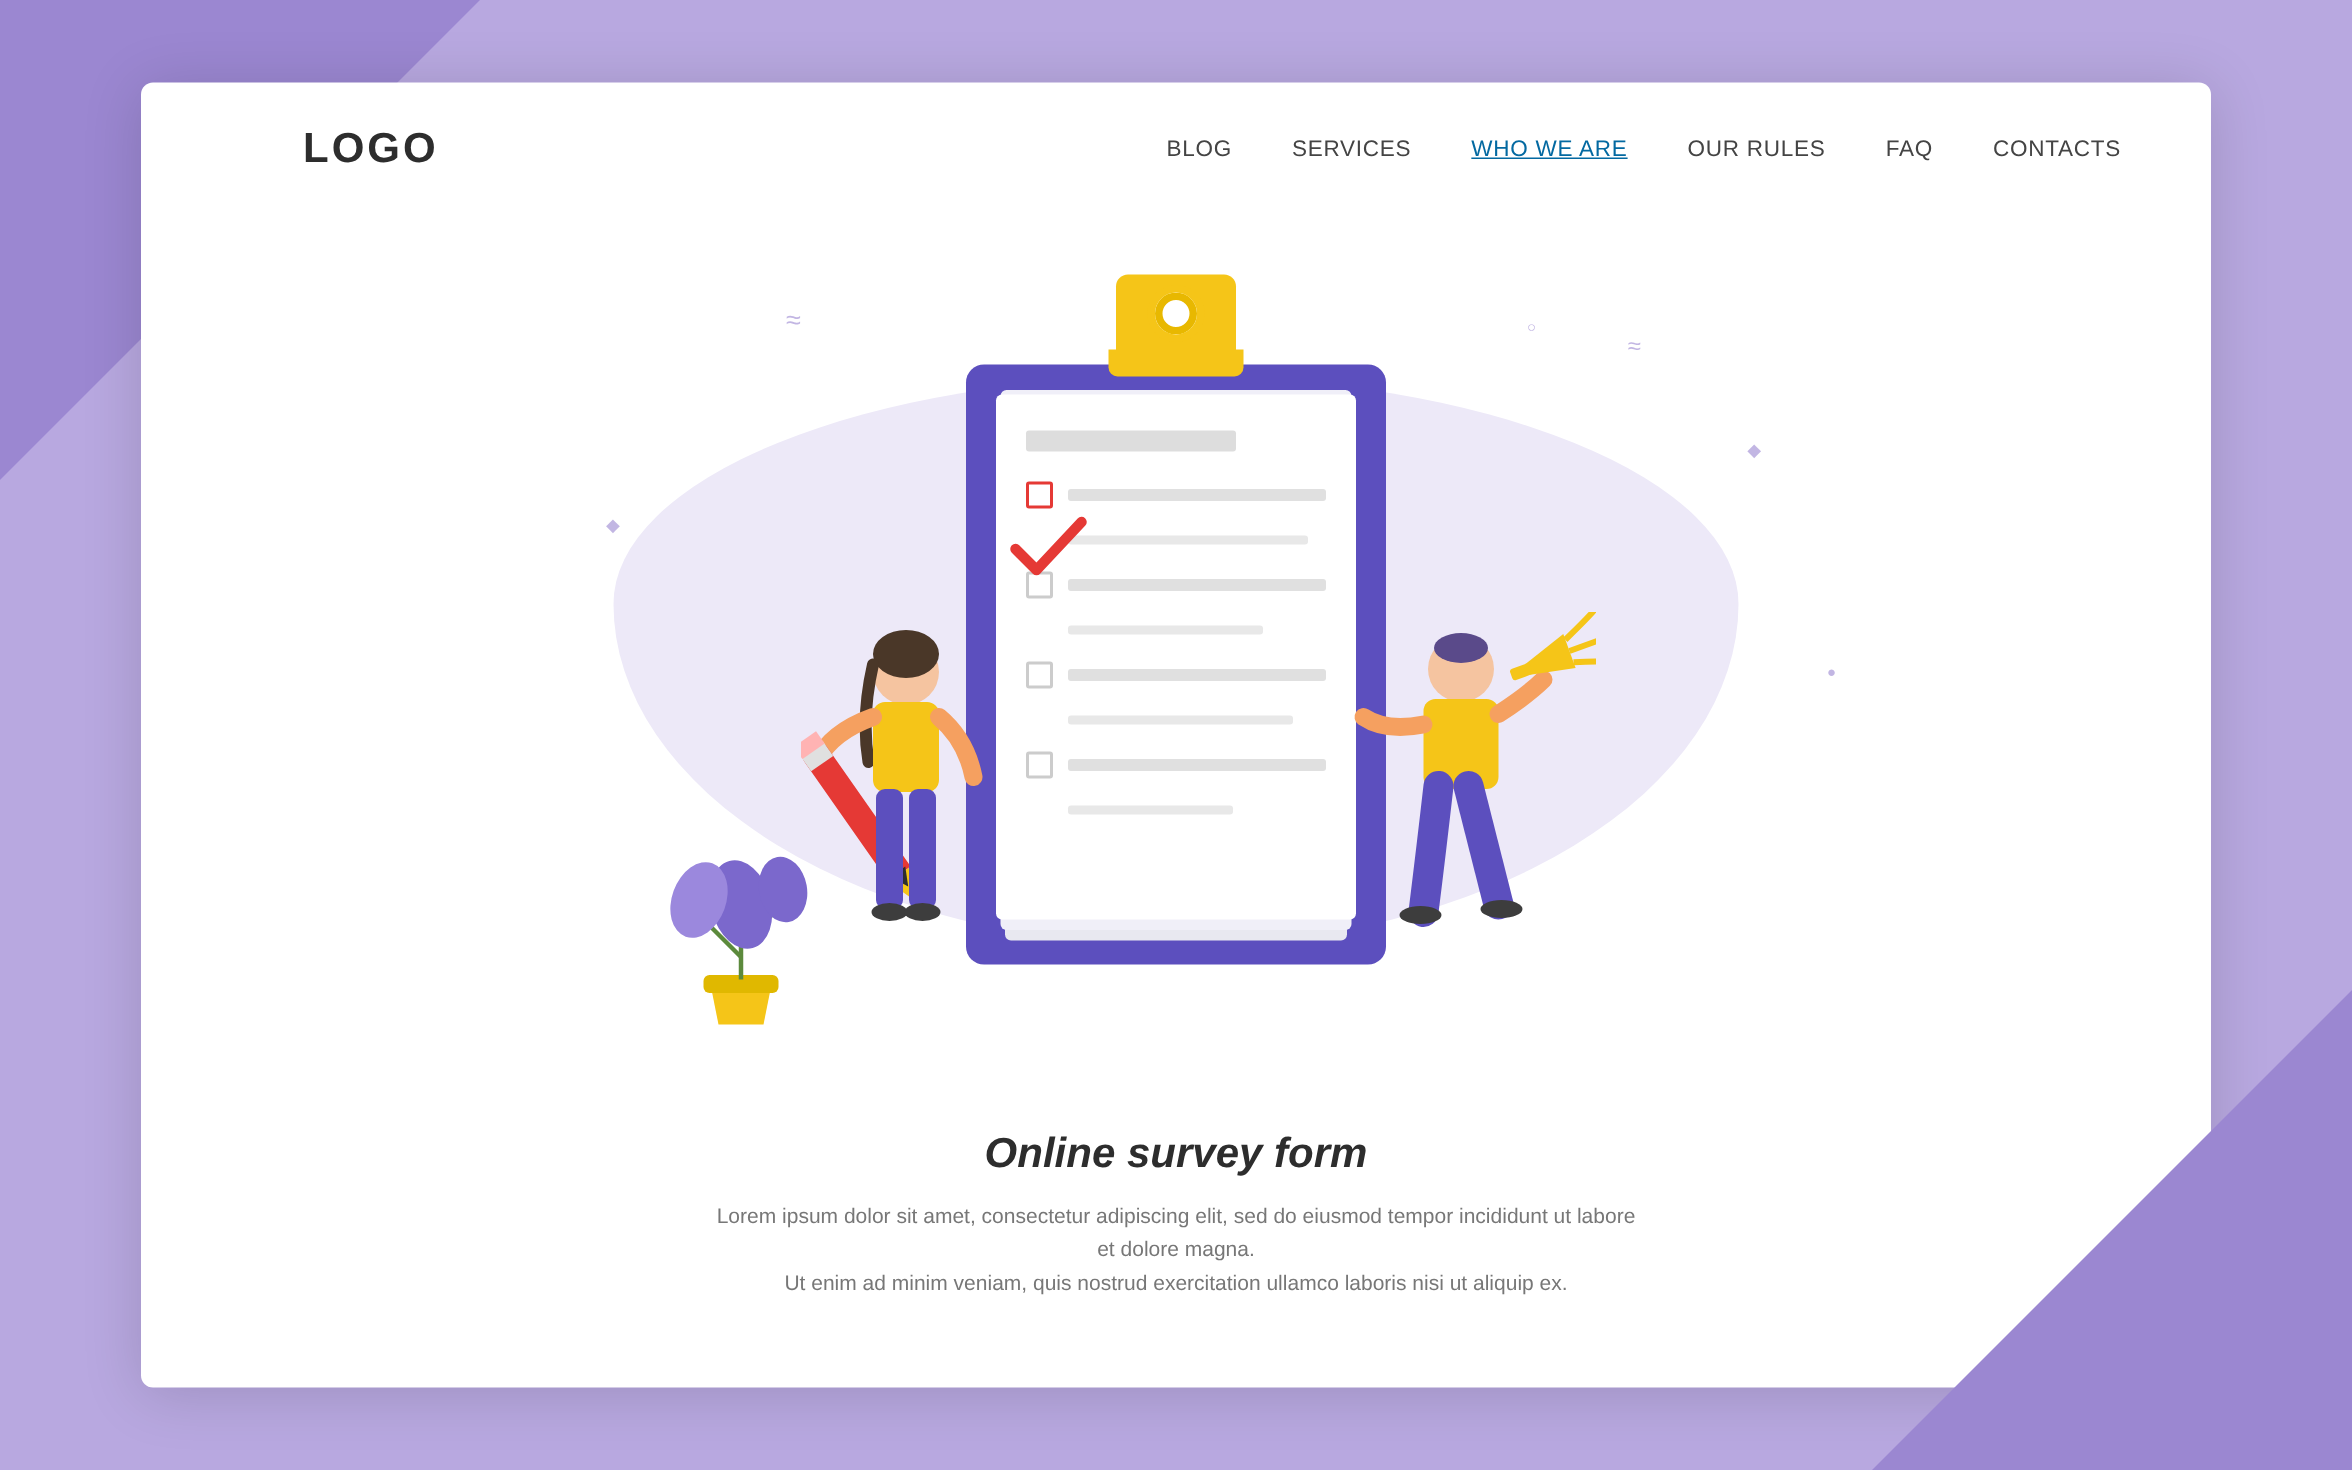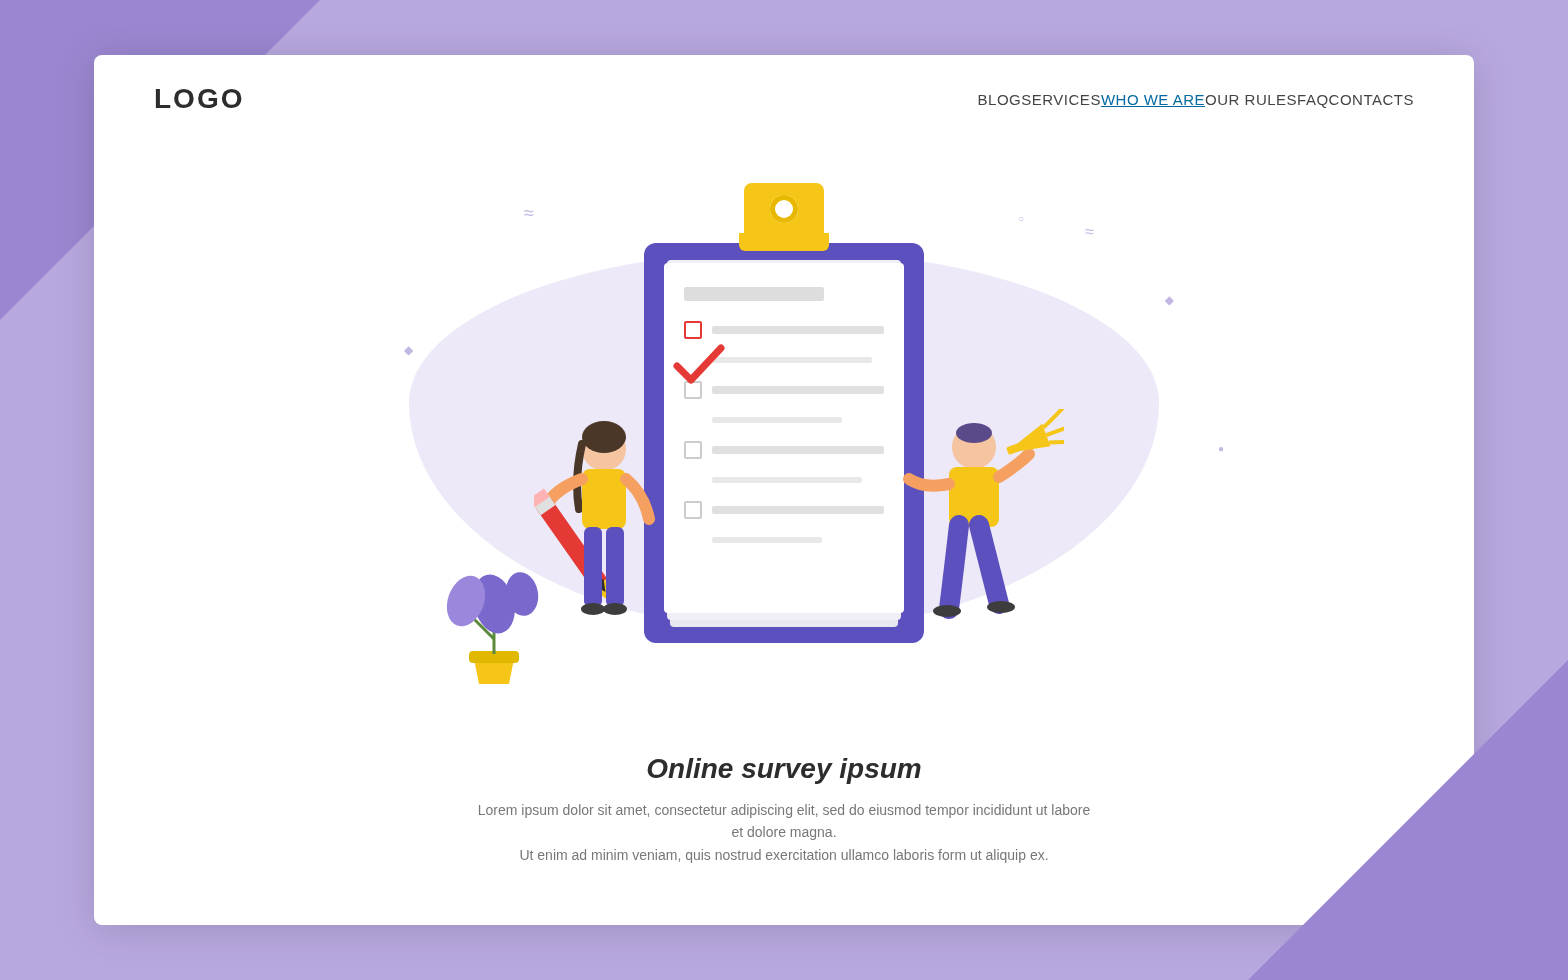--- a/index.html
+++ b/index.html
@@ -44,32 +44,34 @@
     }
 
     
     .header {
       display: flex;
       align-items: center;
       justify-content: space-between;
       padding: 28px 60px;
       position: relative;
       z-index: 10;
+      margin-left: 48px;
     }
 
     .logo {
       font-size: 28px;
       font-weight: 700;
       color: #2d2d2d;
       letter-spacing: 2px;
     }
 
     .nav {
       display: flex;
       align-items: center;
+      gap: 40px;
     }
 
     .nav-item {
       font-size: 15px;
       font-weight: 500;
       color: #444;
       text-decoration: none;
       cursor: pointer;
       text-transform: uppercase;
       letter-spacing: 0.5px;
@@ -407,20 +409,20 @@
 
         <ellipse cx="50" cy="35" rx="20" ry="30" fill="#7b68cc" transform="rotate(-15, 50, 35)"></ellipse>
         <ellipse cx="22" cy="32" rx="18" ry="26" fill="#9b88dd" transform="rotate(20, 22, 32)"></ellipse>
         <ellipse cx="78" cy="25" rx="16" ry="22" fill="#7b68cc" transform="rotate(-10, 78, 25)"></ellipse>
       </svg>
     </div>
 
   </div>
 
   <div class="text-section">
-    <h1 class="headline">Online survey ipsum</h1>
+    <h1 class="headline">Online survey form</h1>
     <p class="subtext">
       <span>Lorem ipsum dolor sit amet, consectetur adipiscing elit, sed do eiusmod tempor incididunt ut labore et dolore magna.</span><br>
-      <span>Ut enim ad minim veniam, quis nostrud exercitation ullamco laboris form ut aliquip ex.</span>
+      <span>Ut enim ad minim veniam, quis nostrud exercitation ullamco laboris nisi ut aliquip ex.</span>
     </p>
   </div>
 
 </div>
 
 </body></html>

